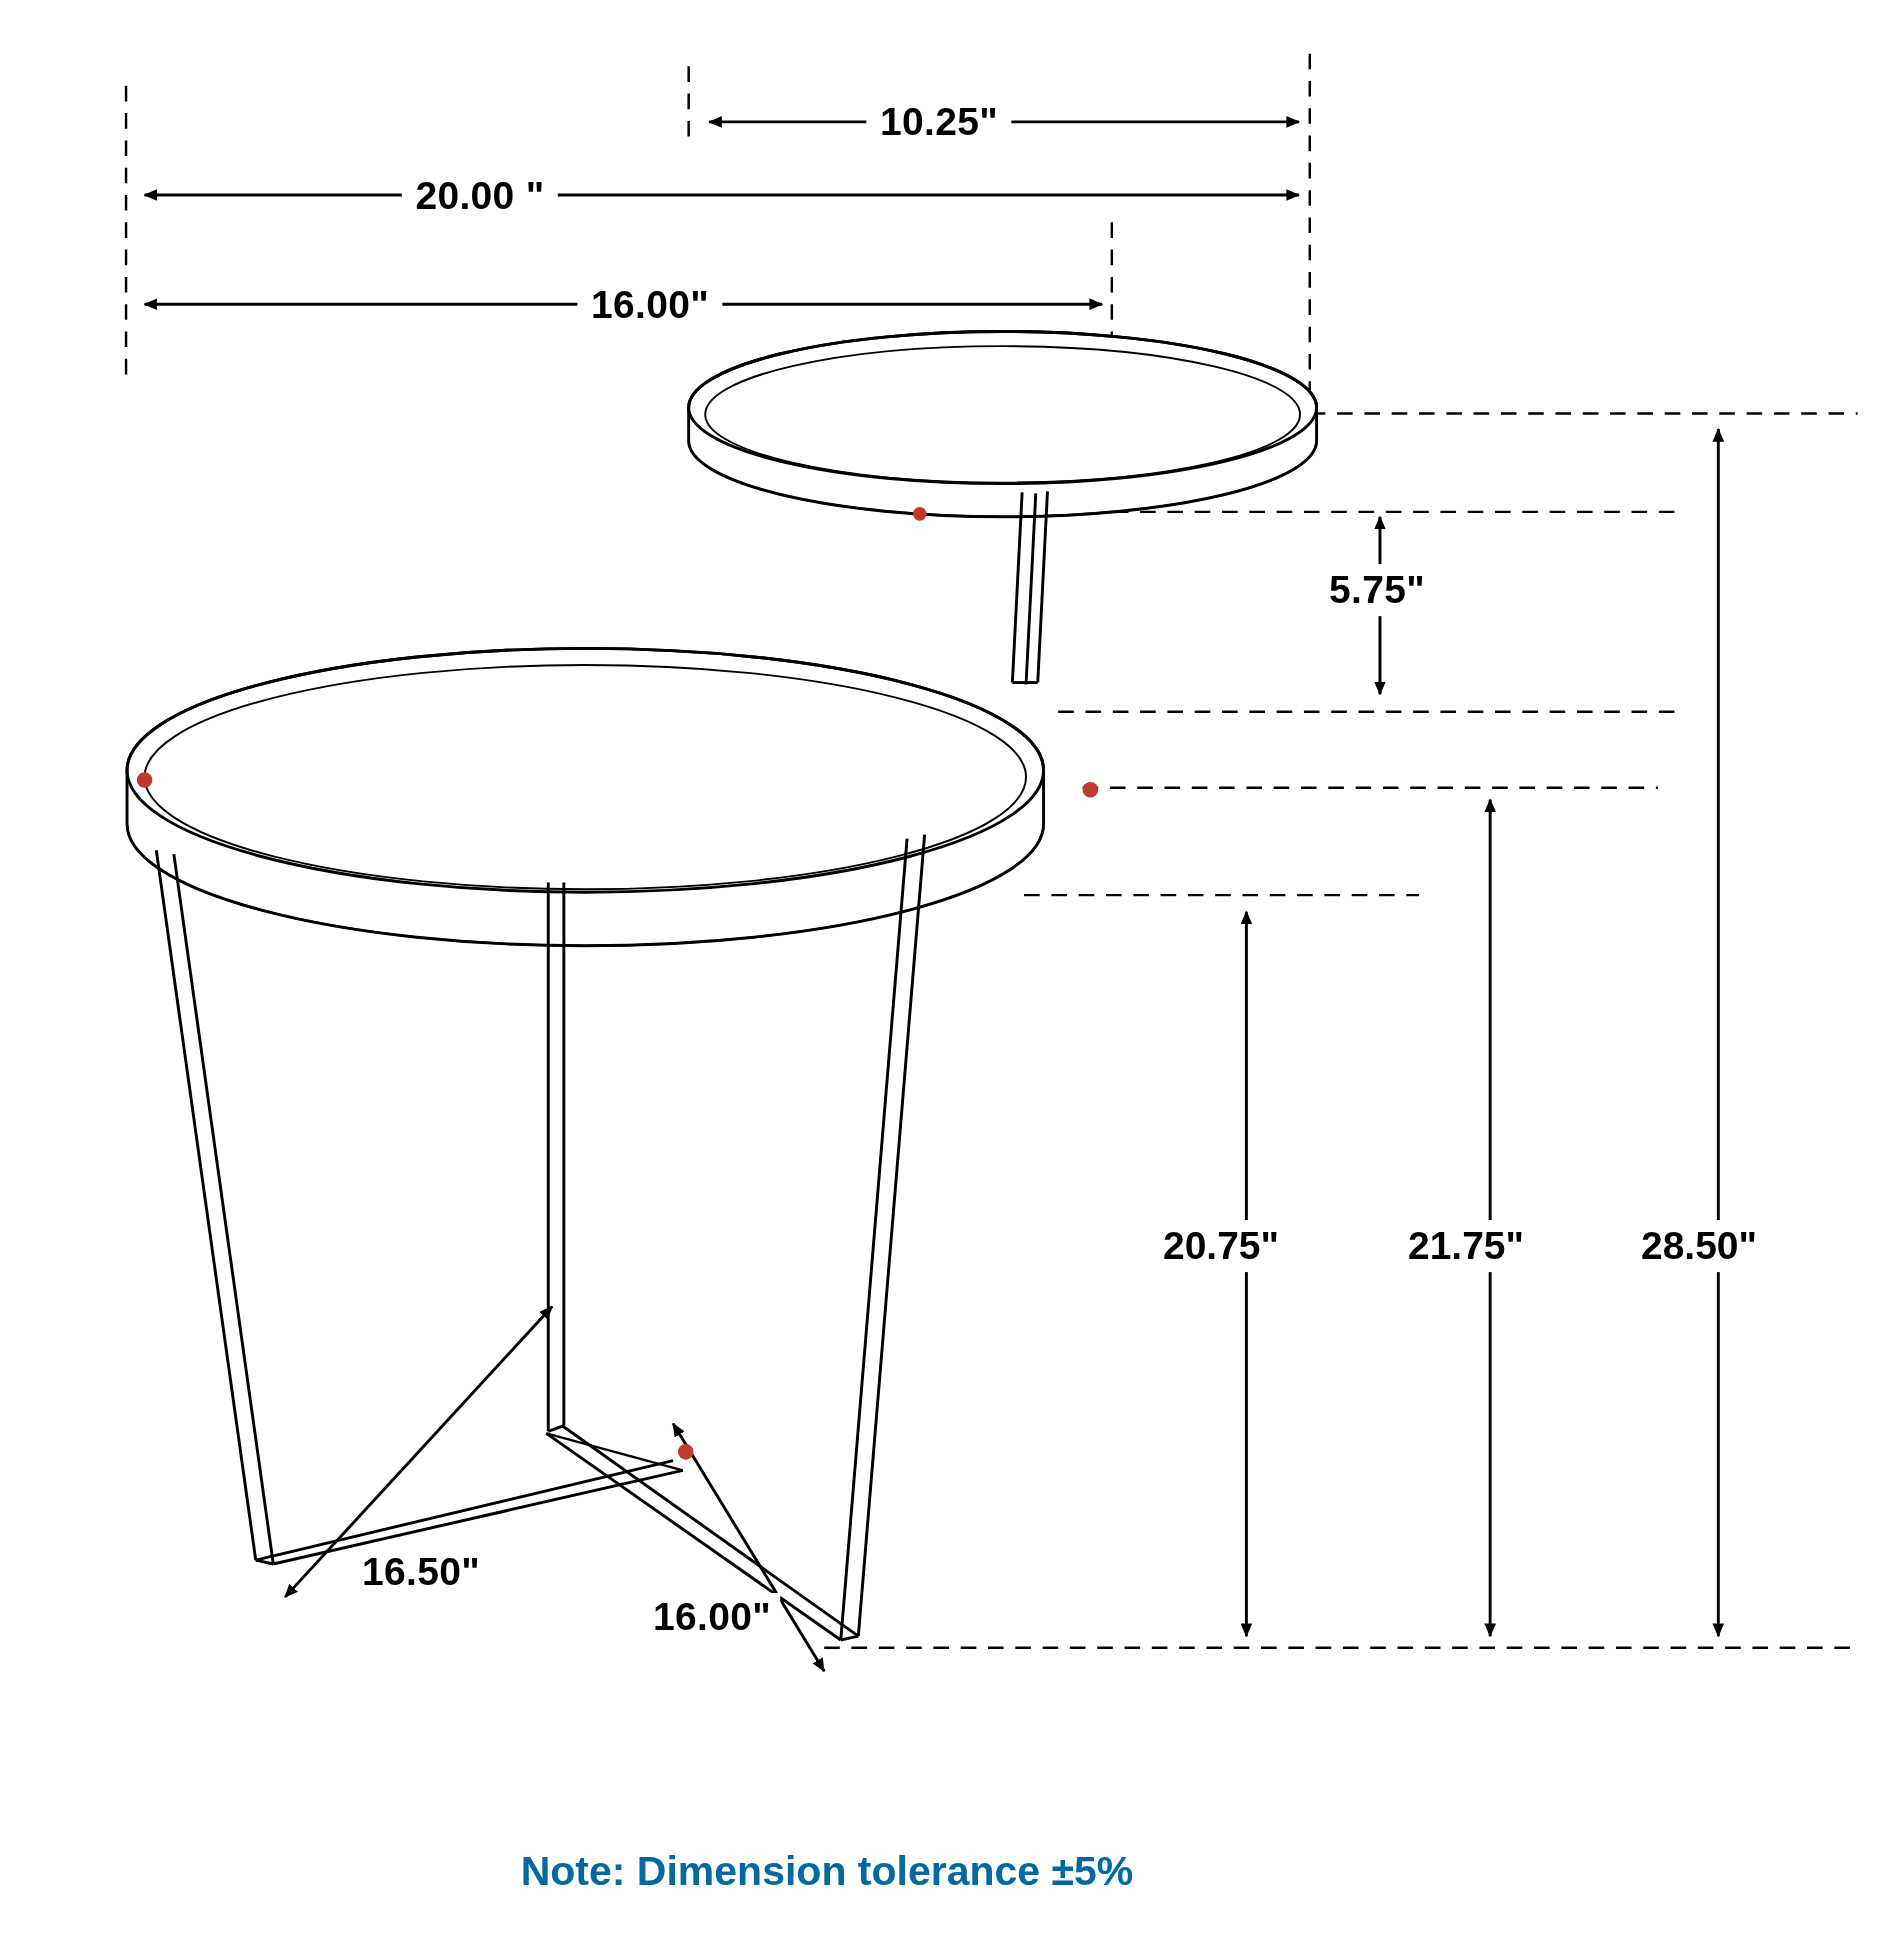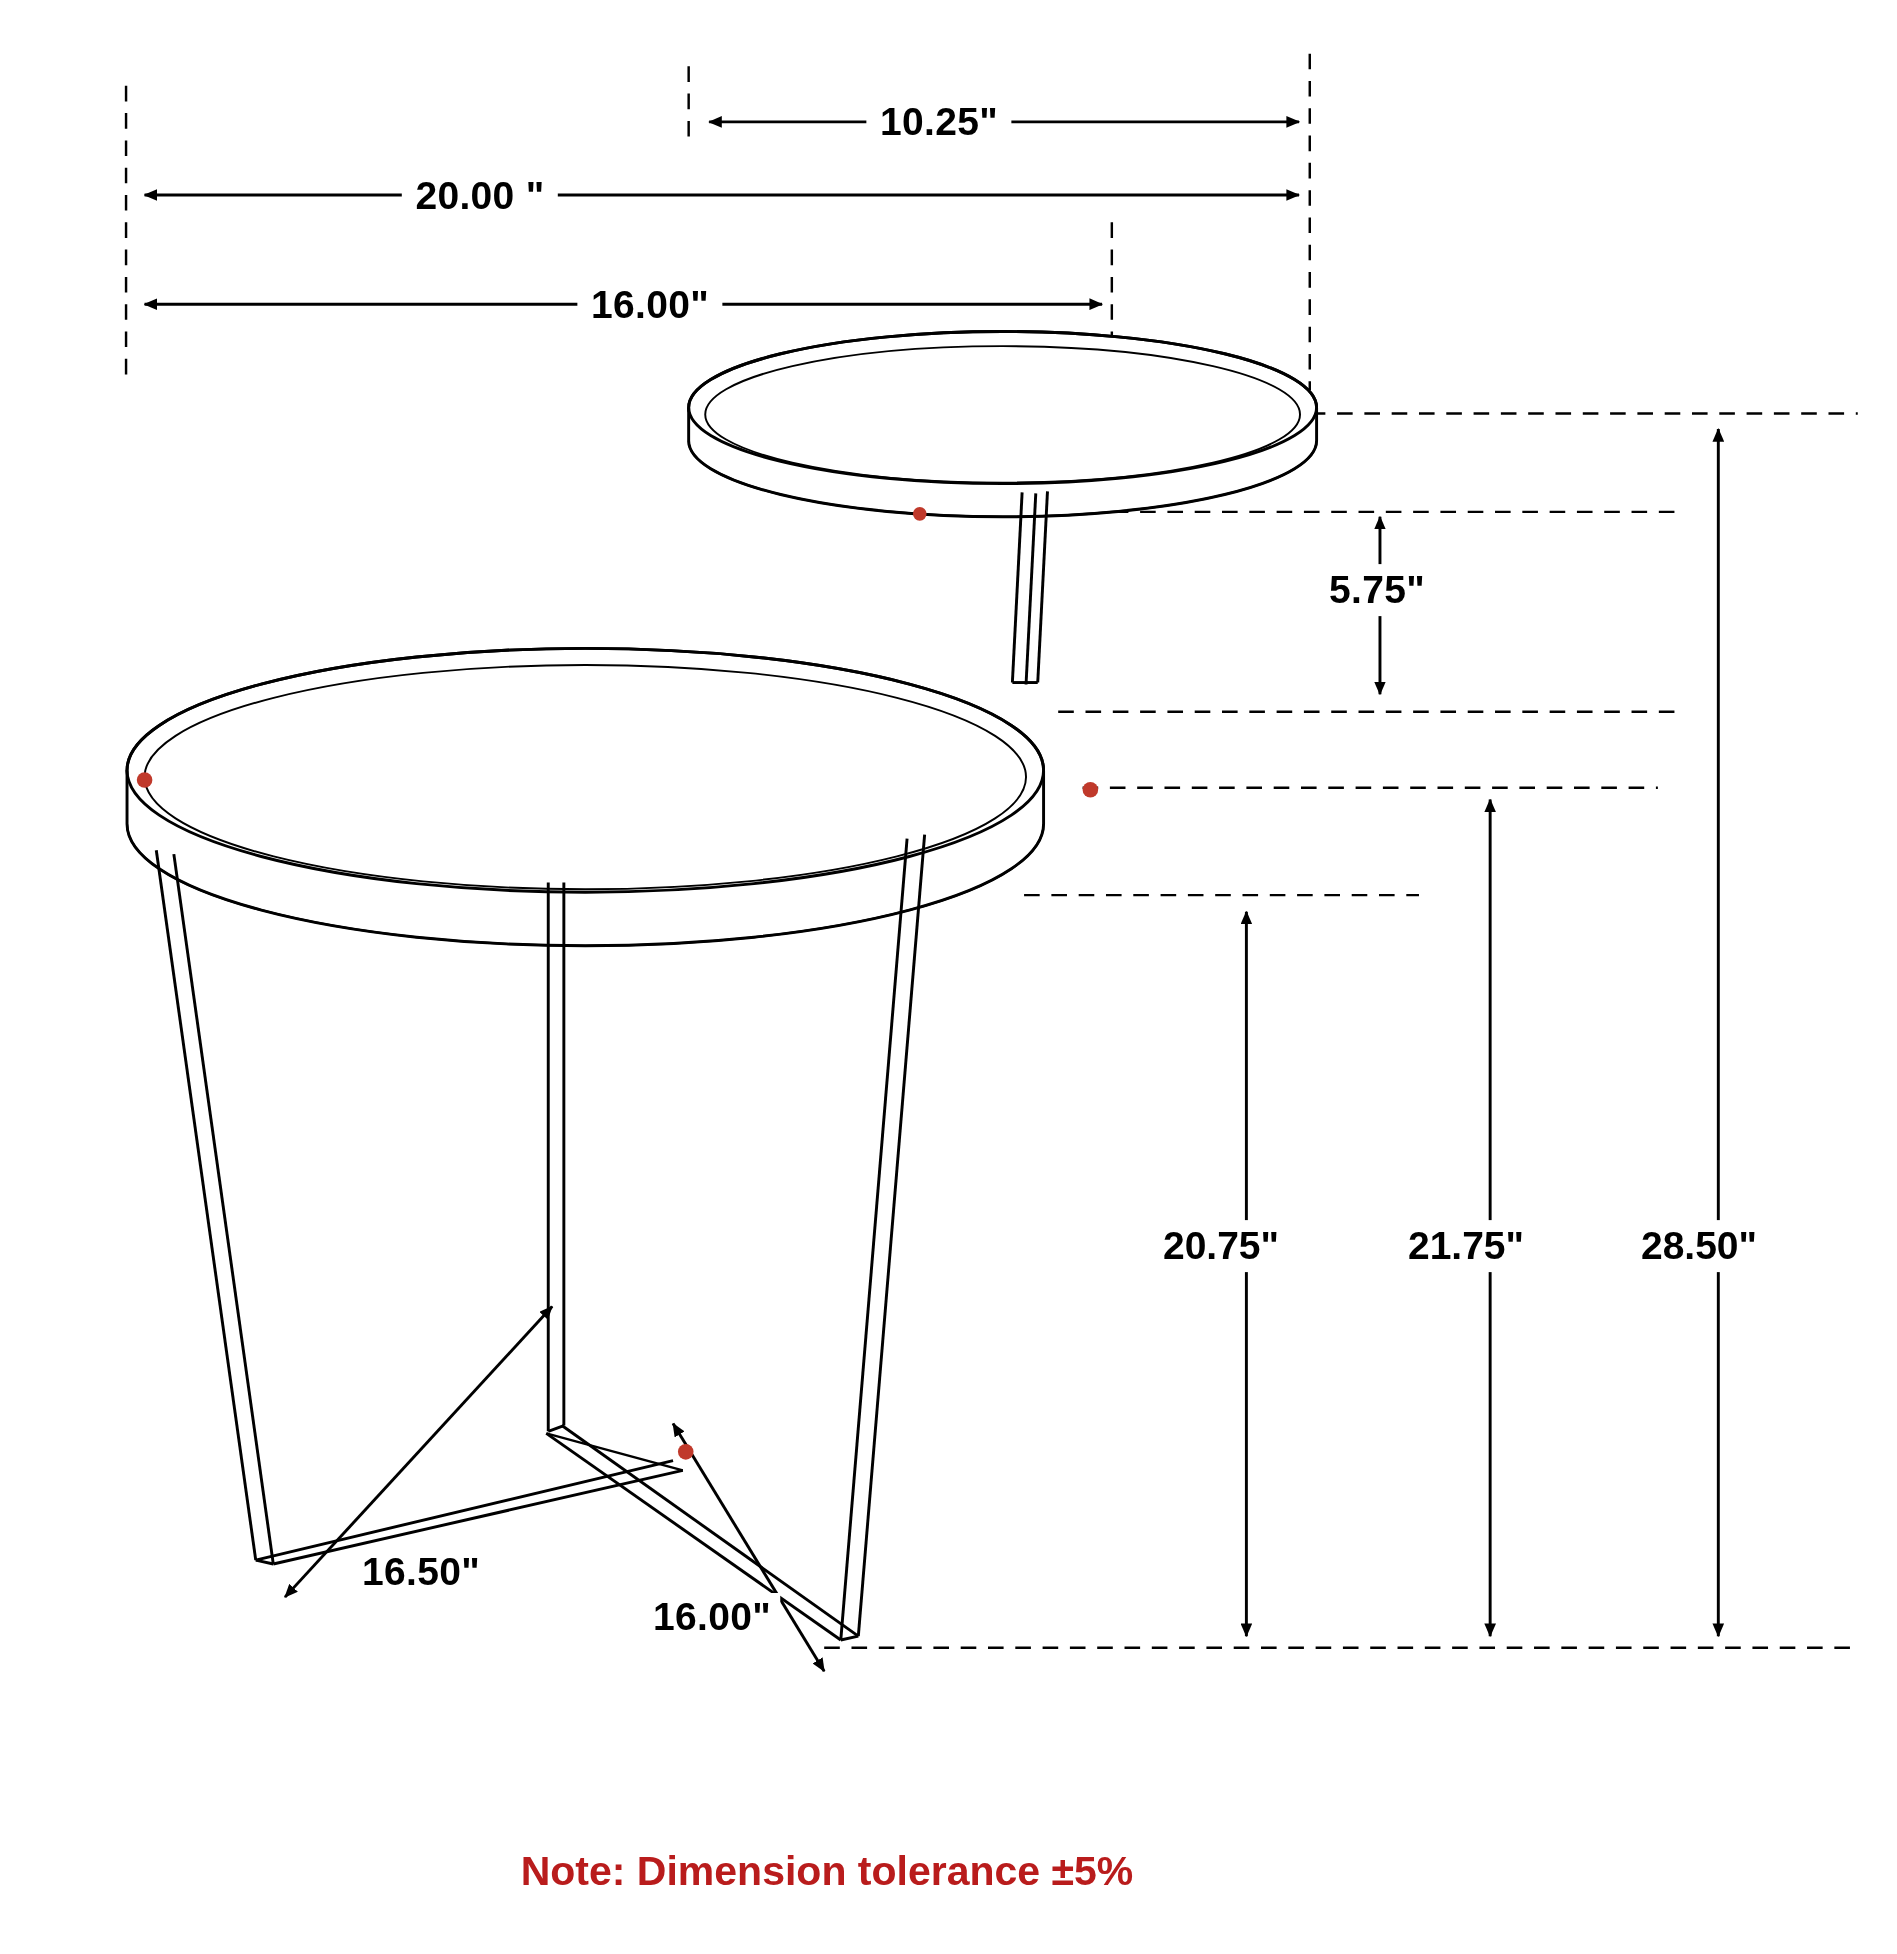--- a/index.html
+++ b/index.html
@@ -30,21 +30,21 @@
   .dim-label {
     position: absolute;
     font-weight: bold;
     color: #000000;
     white-space: nowrap;
     letter-spacing: 0.3px;
   }
   .note {
     position: absolute;
     font-weight: bold;
-    color: #b91c1c;
+    color: #0369a1;
     white-space: nowrap;
   }
   .vert-label {
     position: absolute;
     font-weight: bold;
     white-space: nowrap;
   }
 </style>
 </head>
 <body>

